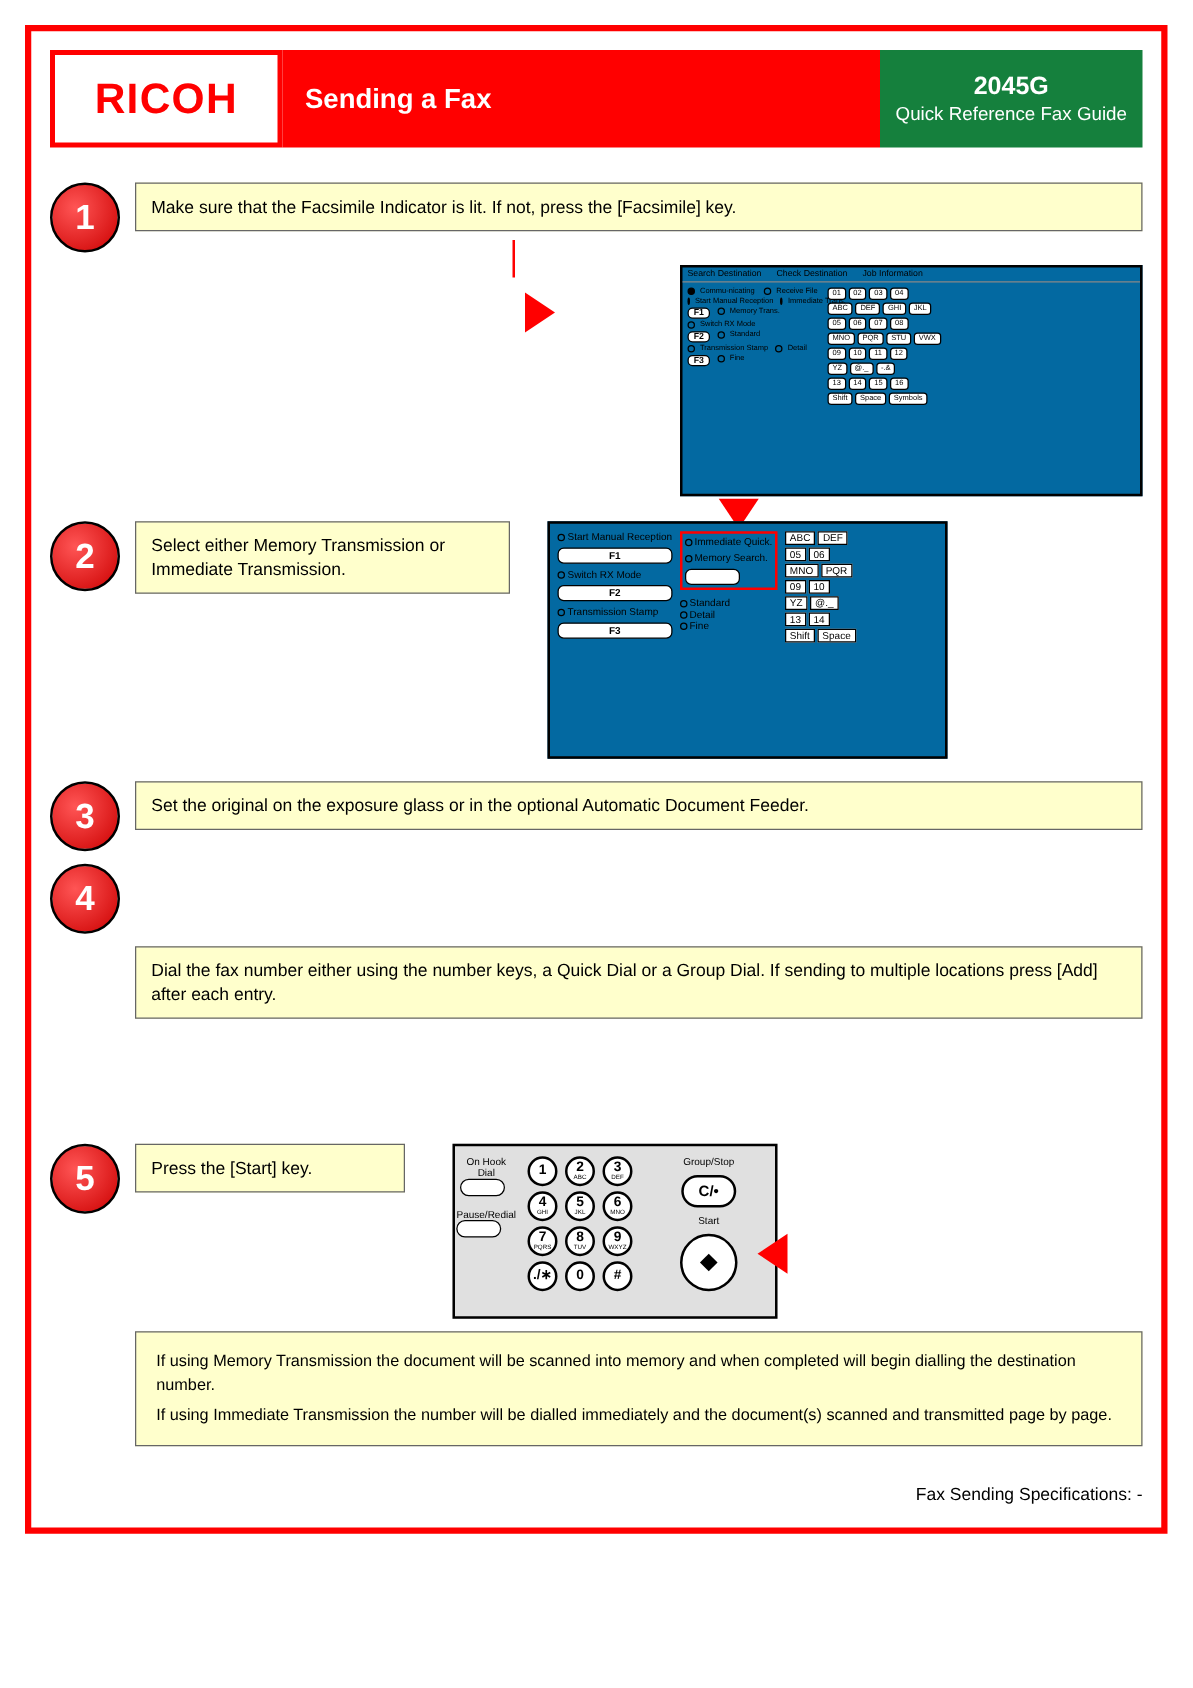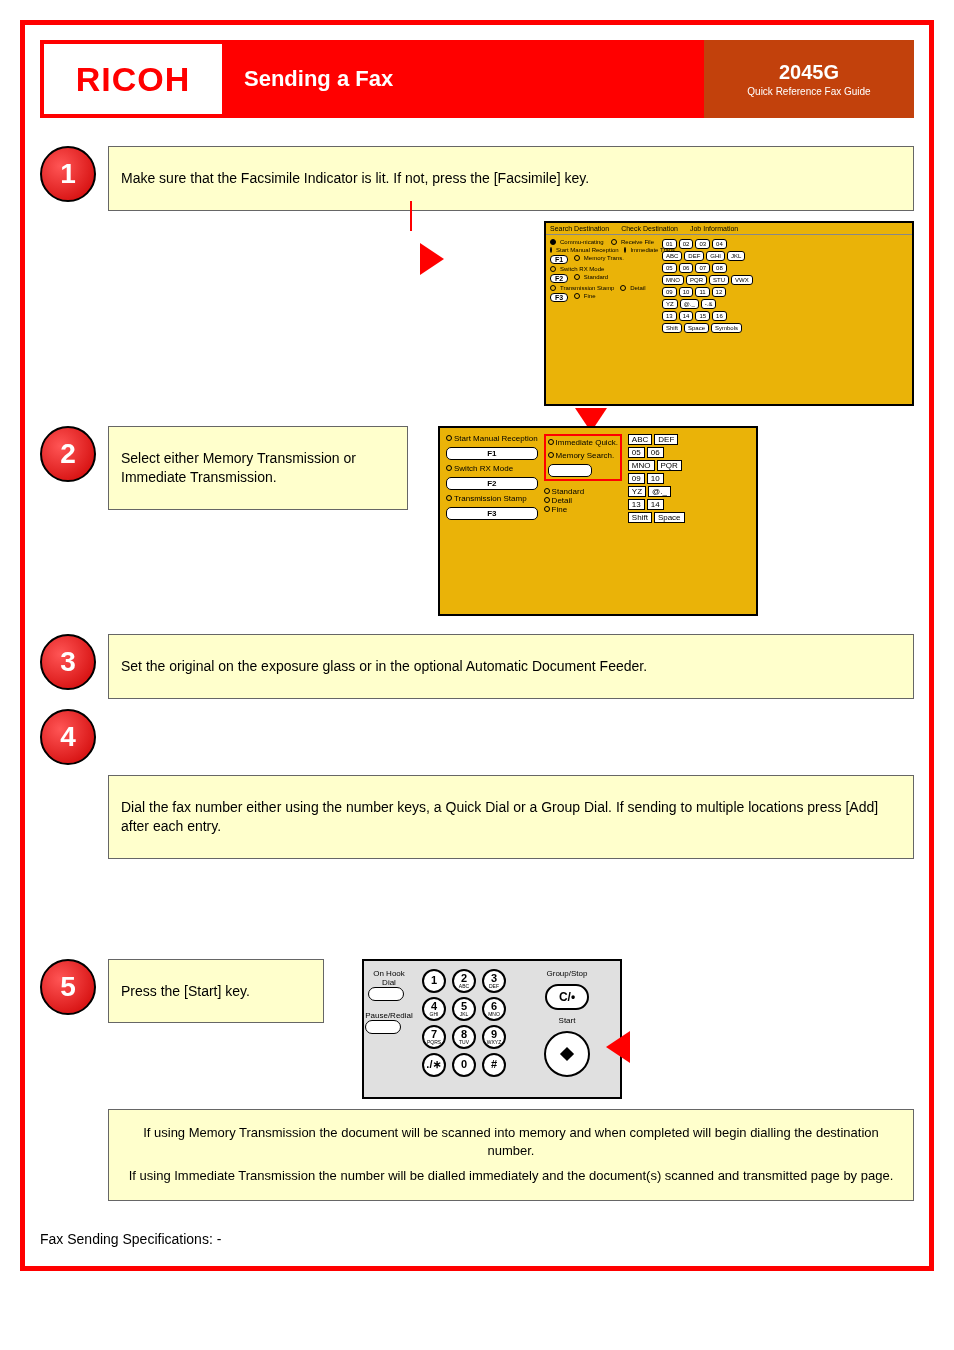--- a/index.html
+++ b/index.html
@@ -2,30 +2,30 @@
 <html><head>
 <meta charset="utf-8">
 <style>
   * { box-sizing: border-box; margin: 0; padding: 0; }
   body { font-family: Arial, Helvetica, sans-serif; background: #fff; width: 954px; }
   .page-outer { border: 5px solid #ff0000; margin: 20px; padding: 15px; }
   .header-row { display: flex; height: 78px; margin-bottom: 28px; }
   .logo-box { width: 186px; height: 78px; border: 4px solid #ff0000; background: #fff; display: flex; align-items: center; justify-content: center; }
   .logo-text { font-size: 34px; font-weight: 900; color: #ff0000; letter-spacing: 1px; font-family: Arial Black, Arial, sans-serif; }
   .title-bar { flex: 1; background: #ff0000; display: flex; align-items: center; padding-left: 18px; color: #fff; font-size: 22px; font-weight: bold; position: relative; }
-  .black-box { width: 210px; height: 78px; background: #c2410c; display: flex; flex-direction: column; justify-content: center; align-items: center; color: #fff; }
+  .black-box { width: 210px; height: 78px; background: #15803d; display: flex; flex-direction: column; justify-content: center; align-items: center; color: #fff; }
   .black-box .model { font-size: 20px; font-weight: bold; }
-  .black-box .sub { font-size: 10px; margin-top: 2px; }
+  .black-box .sub { font-size: 15px; margin-top: 2px; }
   .step-row { display: flex; align-items: flex-start; margin-bottom: 10px; position: relative; }
   .step-circle { width: 56px; height: 56px; border-radius: 50%; background: radial-gradient(circle at 35% 35%, #ff5555, #cc0000); border: 2px solid #000; display: flex; align-items: center; justify-content: center; color: #fff; font-size: 28px; font-weight: bold; flex-shrink: 0; margin-right: 12px; }
-  .step-box { background: #ffffcc; border: 1px solid #666; padding: 22px 12px; font-size: 14px; line-height: 1.35; }
+  .step-box { background: #ffffcc; border: 1px solid #666; padding: 9px 12px; font-size: 14px; line-height: 1.35; }
   .step-box.wide { flex: 1; }
   .step-box.mid { width: 300px; }
   .step-box.short { width: 216px; }
-  .screenshot { border: 2px solid #000; background: #eab308; margin-left: 10px; position: relative; }
+  .screenshot { border: 2px solid #000; background: #0369a1; margin-left: 10px; position: relative; }
   .screen1 { width: 370px; height: 185px; margin-left: auto; }
   .screen2 { width: 320px; height: 190px; margin-left: 30px; }
   .keypad { width: 260px; height: 140px; border: 2px solid #000; background: #e0e0e0; margin-left: 38px; position: relative; display: flex; justify-content: center; }
   .red-arrow-down { width: 0; height: 0; border-left: 16px solid transparent; border-right: 16px solid transparent; border-top: 24px solid #ff0000; position: absolute; }
   .red-arrow-right { width: 0; height: 0; border-top: 16px solid transparent; border-bottom: 16px solid transparent; border-left: 24px solid #ff0000; position: absolute; }
   .red-arrow-left { width: 0; height: 0; border-top: 16px solid transparent; border-bottom: 16px solid transparent; border-right: 24px solid #ff0000; position: absolute; }
   .connector-v { position: absolute; width: 2px; background: #ff0000; }
   .mini-panel { font-size: 6px; padding: 4px; display: flex; gap: 2px; height: 100%; }
   .mini-col { display: flex; flex-direction: column; gap: 2px; }
   .mini-btn { border: 1px solid #000; background: #fff; padding: 1px 3px; font-size: 6px; border-radius: 3px; white-space: nowrap; }
@@ -43,22 +43,22 @@
   .keypad-left { width: 50px; display: flex; flex-direction: column; gap: 10px; padding: 8px 4px; align-items: center; }
   .keypad-mid { width: 100px; display: flex; flex-direction: column; gap: 4px; padding: 8px 2px; }
   .keypad-right { flex: 1; display: flex; flex-direction: column; gap: 6px; padding: 8px 4px; align-items: center; }
   .kbtn-small { width: 36px; height: 14px; border: 1px solid #000; border-radius: 7px; background: #fff; }
   .klabel { font-size: 8px; text-align: center; }
   .krow { display: flex; gap: 6px; justify-content: center; }
   .numkey { width: 24px; height: 24px; border: 2px solid #000; border-radius: 50%; background: #fff; display: flex; flex-direction: column; align-items: center; justify-content: center; font-size: 11px; font-weight: bold; line-height: 1; }
   .numkey .sub { font-size: 5px; font-weight: normal; }
   .clearkey { width: 44px; height: 26px; border: 2px solid #000; border-radius: 13px; background: #fff; display: flex; align-items: center; justify-content: center; font-weight: bold; font-size: 12px; }
   .startkey { width: 46px; height: 46px; border: 2px solid #000; border-radius: 50%; background: #fff; display: flex; align-items: center; justify-content: center; }
-  .note-box { background: #ffffcc; border: 1px solid #666; padding: 14px 16px; font-size: 13px; line-height: 1.45; margin-top: 6px; margin-left: 68px; text-align: center; }
-  .spec-label { text-align: left; font-size: 14px; margin-top: 30px; padding-bottom: 4px; }
+  .note-box { background: #ffffcc; border: 1px solid #666; padding: 14px 16px; font-size: 13px; line-height: 1.45; margin-top: 6px; margin-left: 68px; }
+  .spec-label { text-align: right; font-size: 14px; margin-top: 30px; padding-bottom: 4px; }
   .img-container { position: relative; }
   .top-head-row { font-size: 7px; display: flex; gap: 12px; padding: 2px 4px; border-bottom: 1px solid #888; }
 </style>
 </head>
 <body>
 
 <div class="page-outer">
 
   <div class="header-row">
     <div class="logo-box">

